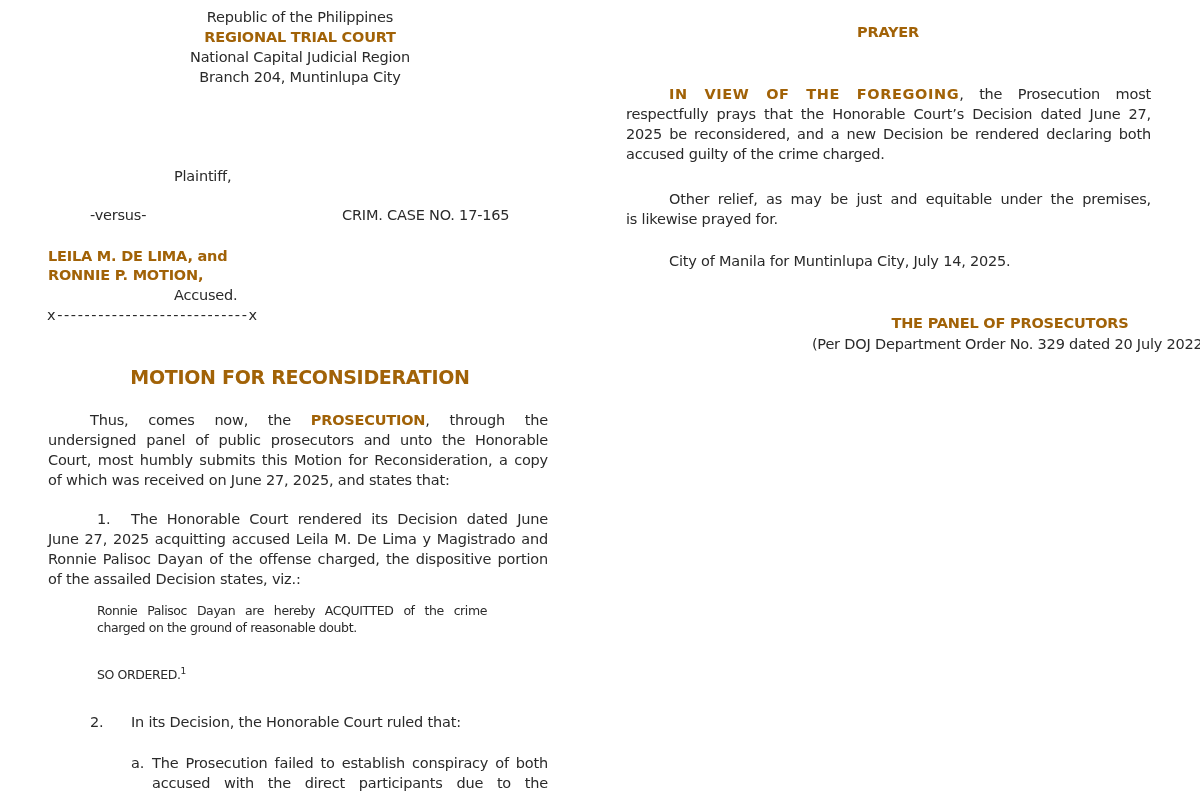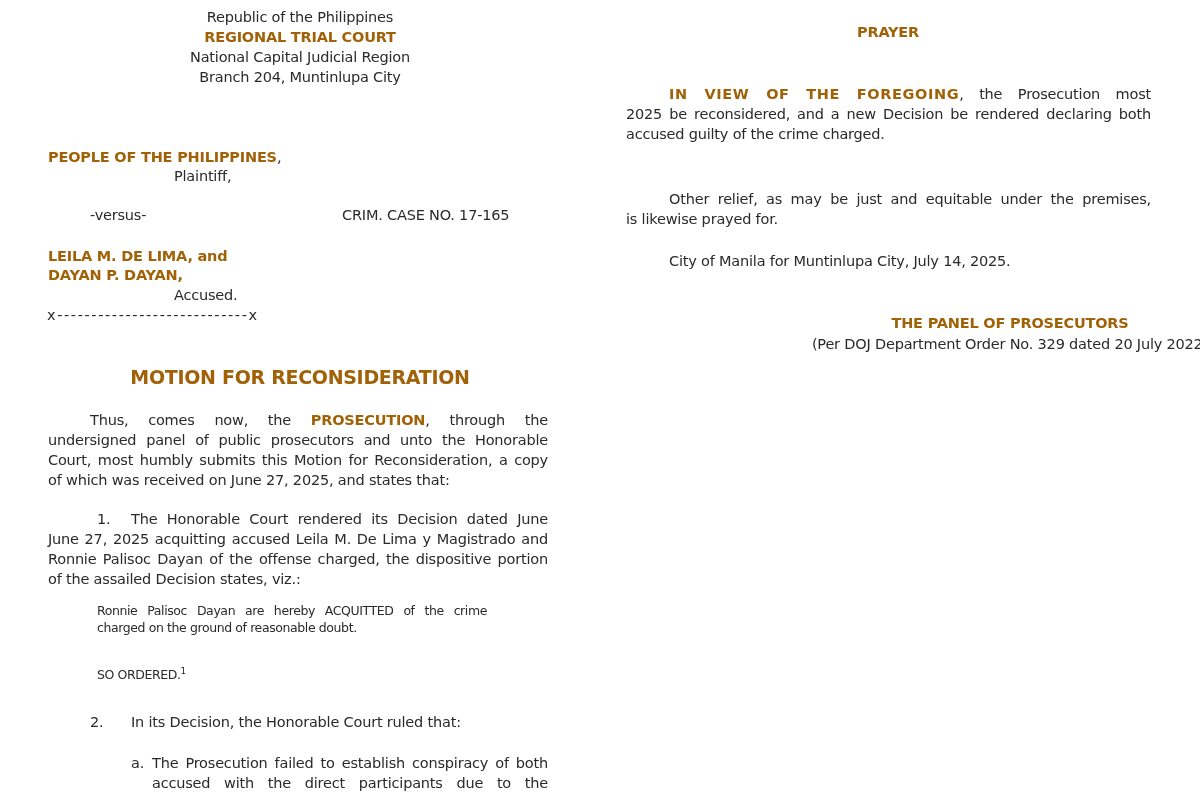--- a/index.html
+++ b/index.html
@@ -24,30 +24,27 @@
 
 <div class="page left">
 
   <div class="abs t center" style="left:150px; width:300px; top:7px;">
     <div>Republic of the Philippines</div>
     <div class="b">REGIONAL TRIAL COURT</div>
     <div>National Capital Judicial Region</div>
     <div>Branch 204, Muntinlupa City</div>
   </div>
 
-  <div class="abs t" style="left:48px; top:147px;">
-    <span class="b">PEOPLE OF THE PHILIPPINES</span><span>,</span>
-  </div>
   <div class="abs t" style="left:174px; top:166px;">Plaintiff,</div>
 
   <div class="abs t" style="left:90px; top:205px;">-versus-</div>
   <div class="abs t" style="left:342px; top:205px;">CRIM. CASE NO. 17-165</div>
 
   <div class="abs t b" style="left:48px; top:246px;">LEILA M. DE LIMA, and</div>
-  <div class="abs t b" style="left:48px; top:265px;">DAYAN P. DAYAN,</div>
+  <div class="abs t b" style="left:48px; top:265px;">RONNIE P. MOTION,</div>
   <div class="abs t" style="left:174px; top:285px;">Accused.</div>
   <div class="abs t" style="left:47px; top:305px; letter-spacing:1.6px;">x----------------------------x</div>
 
   <div class="abs center b" style="left:0; width:600px; top:364px; font-size:19px; line-height:26px; letter-spacing:-0.3px;">MOTION FOR RECONSIDERATION</div>
 
   <div class="abs t" style="left:48px; width:500px; top:410px; white-space:normal;">
     <div class="jfull" style="padding-left:42px;"><span>Thus,  comes  now,  the </span><span class="b">PROSECUTION</span><span>,  through  the</span></div>
     <div class="jfull">undersigned panel of public prosecutors and unto the Honorable</div>
     <div class="jfull">Court, most humbly submits this Motion for Reconsideration, a copy</div>
     <div>of which was received on June 27, 2025, and states that:</div>
@@ -77,20 +74,21 @@
     <div class="jfull">The Prosecution failed to establish conspiracy of both</div>
     <div class="jfull">accused with the direct participants due to the</div>
   </div>
 </div>
 
 <div class="page right">
   <div class="abs t b center" style="left:0; width:576px; top:22px;">PRAYER</div>
 
   <div class="abs t" style="left:26px; width:525px; top:84px; white-space:normal;">
     <div class="jfull" style="padding-left:43px;"><span class="b" style="letter-spacing:0.6px;">IN VIEW OF THE FOREGOING</span><span>, the Prosecution most</span></div>
+    <div class="jfull">respectfully prays that the Honorable Court’s Decision dated June 27,</div>
     <div class="jfull">2025 be reconsidered, and a new Decision be rendered declaring both</div>
     <div>accused guilty of the crime charged.</div>
   </div>
 
   <div class="abs t" style="left:26px; width:525px; top:189px; white-space:normal;">
     <div class="jfull" style="padding-left:43px;">Other relief, as may be just and equitable under the premises,</div>
     <div>is likewise prayed for.</div>
   </div>
 
   <div class="abs t" style="left:69px; top:251px;">City of Manila for Muntinlupa City, July 14, 2025.</div>

